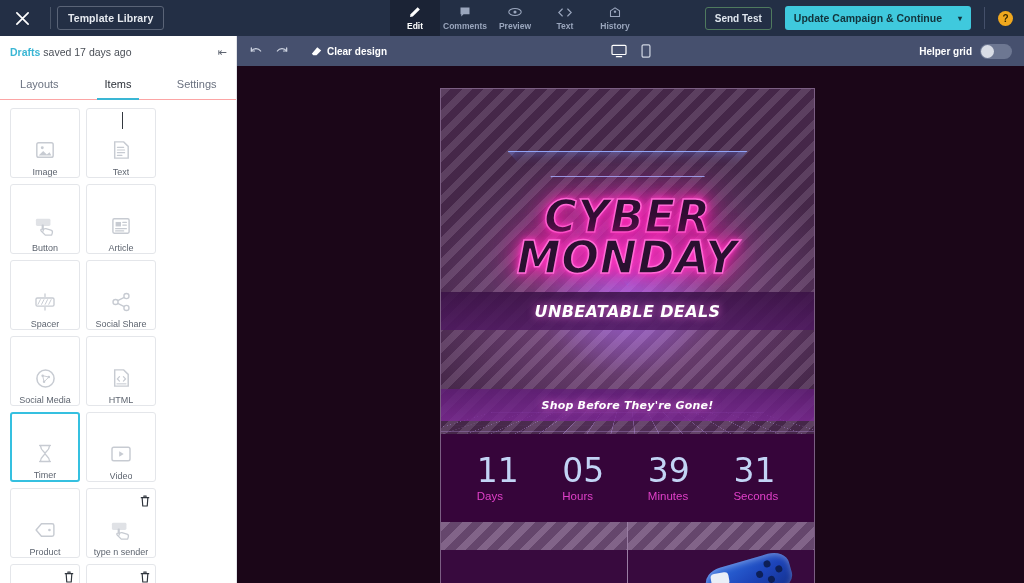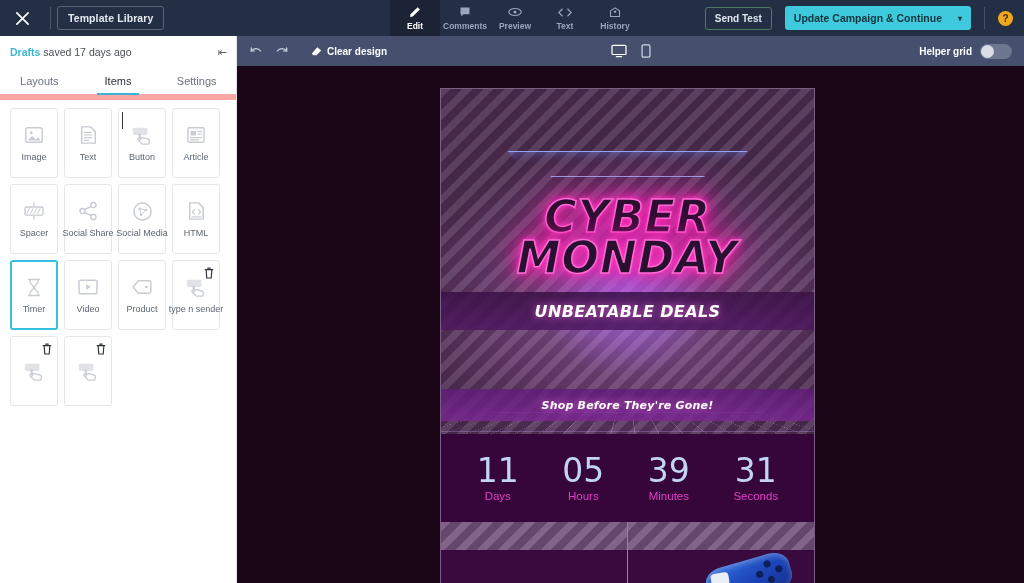--- a/index.html
+++ b/index.html
@@ -78,43 +78,43 @@
     height: 32px; display: flex; align-items: center;
     padding: 0 10px; font-size: 10.5px; color: #4a4f57;
   }
   .draft-label { color: #3ab6d4; font-weight: 600; margin-right: 3px; }
   .collapse-icon {
     margin-left: auto; color: #5d6470; font-size: 11px; cursor: pointer;
     letter-spacing: -1px;
   }
 
   .tabs {
-    display: flex; height: 32px; border-bottom: 6px solid #fca5a5;
+    display: flex; height: 32px; border-bottom: 1px solid #fca5a5;
   }
   .tab {
     flex: 1; display: flex; align-items: center; justify-content: center;
     font-size: 11px; color: #6b7280; cursor: pointer; position: relative;
   }
   .tab.active { color: #2b3038; }
   .tab.active::after {
     content: ""; position: absolute; bottom: -1px; left: 18px; right: 18px;
     height: 2px; background: #3ab6d4;
   }
   .cursor-mark {
     position: absolute; left: 122px; top: 76px; width: 1px; height: 17px;
     background: #33383f; z-index: 5;
   }
 
   .grid {
     padding: 8px 10px; display: flex; flex-wrap: wrap; gap: 6px;
   }
   .card {
-    width: 48px; height: 70px; border: 1px solid #e4e6ea; border-radius: 3px;
+    width: 70px; height: 70px; border: 1px solid #e4e6ea; border-radius: 3px;
     background: #fff; display: flex; flex-direction: column;
-    align-items: center; justify-content: center; gap: 6px;
+    align-items: center; justify-content: flex-end; gap: 6px;
     cursor: pointer; position: relative;
   }
   .card.selected { border: 2px solid #35c0e0; }
   .card .ic { color: #c4c8cf; display: flex; align-items: center; justify-content: center; height: 22px; }
   .card .lbl {
     font-size: 9px; color: #5e6570; max-width: 64px;
     white-space: nowrap; overflow: hidden; text-overflow: ellipsis; text-align: center;
   }
   .trash {
     position: absolute; top: 4px; right: 5px; color: #2f343c; cursor: pointer;
@@ -225,21 +225,21 @@
     transform: perspective(60px) rotateX(42deg);
     transform-origin: bottom center;
     opacity: .8;
   }
 
   .timer {
     height: 88px; background: #36053a;
     display: flex; align-items: center; justify-content: space-around;
     padding: 0 14px;
   }
-  .timer-cell { text-align: center; }
+  .timer-cell { }
   .timer-num {
     font-family: "DejaVu Sans", sans-serif;
     font-size: 33px; font-weight: 400; color: #c2d4f5; line-height: 1;
   }
   .timer-lbl {
     font-size: 11.5px; color: #e040c8; margin-top: 3px; font-weight: 400;
   }
 
   .footer-cols { display: flex; height: 62px; }
   .fcol {

